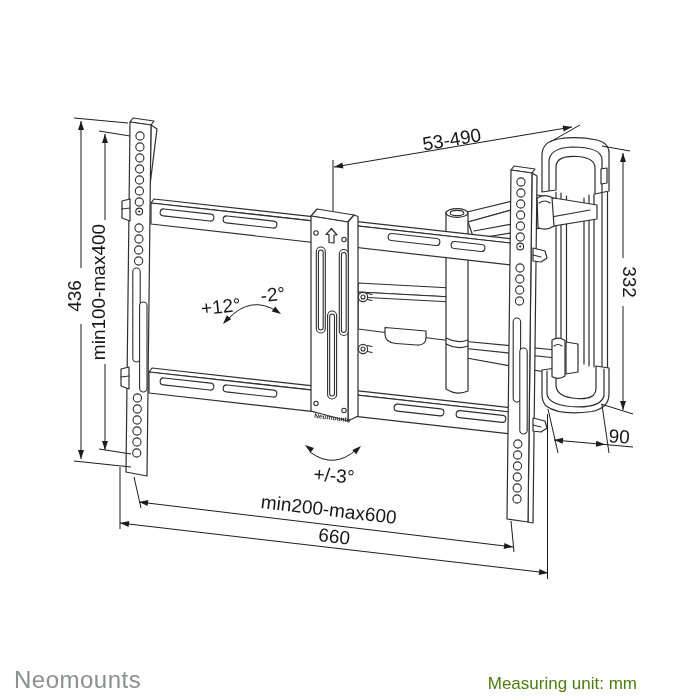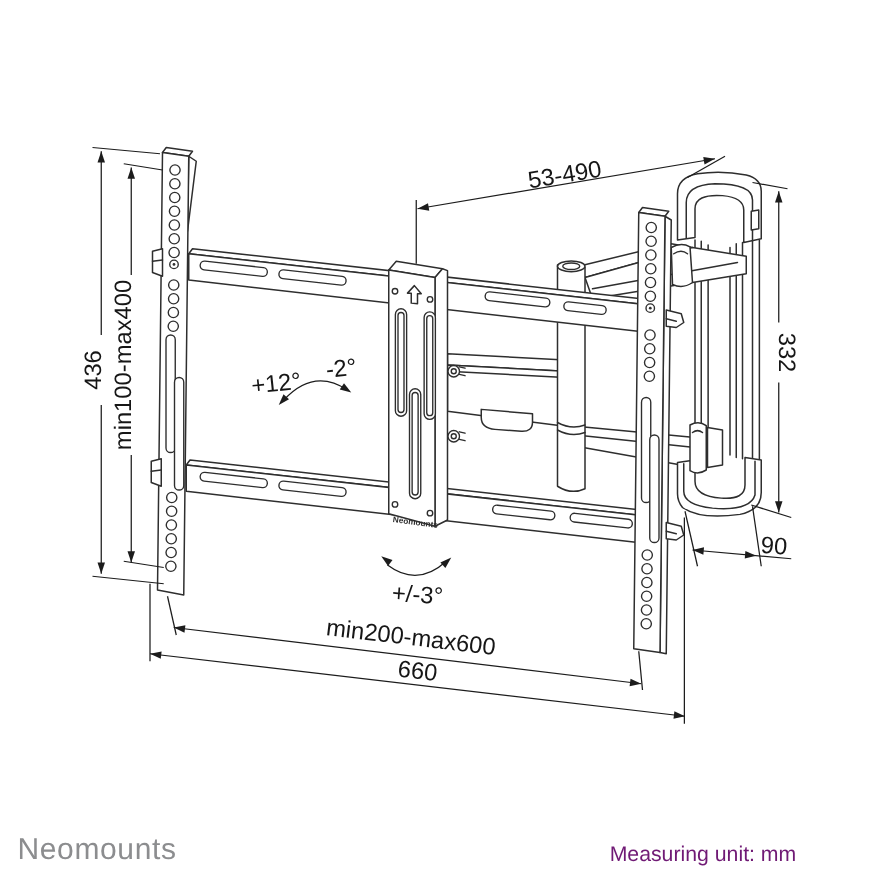--- a/index.html
+++ b/index.html
@@ -12,21 +12,21 @@
   .hole{fill:#ffffff;stroke:#2e2e2e;stroke-width:1.1;}
   .dot{fill:#2e2e2e;stroke:none;}
   .slot{fill:#ffffff;stroke:#2e2e2e;stroke-width:1.1;}
   
   .dim{fill:none;stroke:#1c1c1c;stroke-width:1;}
   .ah{fill:#1c1c1c;stroke:none;}
   .dt{font-family:"Liberation Sans",sans-serif;font-size:19px;fill:#161616;}
   .plate-label{font-family:"Liberation Sans",sans-serif;font-size:6.6px;font-weight:700;fill:#2e2e2e;}
   .footer-brand{position:absolute;left:14px;top:666px;font-size:24px;font-weight:400;
                 letter-spacing:.5px;color:#8c8d8f;}
-  .footer-unit{position:absolute;right:63px;top:674px;font-size:17px;color:#701a75;}
+  .footer-unit{position:absolute;right:63px;top:674px;font-size:17px;color:#4d7c0f;}
 </style>
 </head>
 <body>
 
 <div class="stage">
 
 <svg width="700" height="700" viewBox="0 0 700 700">
 
   <g>
     <rect x="552" y="190" width="56" height="182" fill="#ffffff" stroke="none"></rect>

